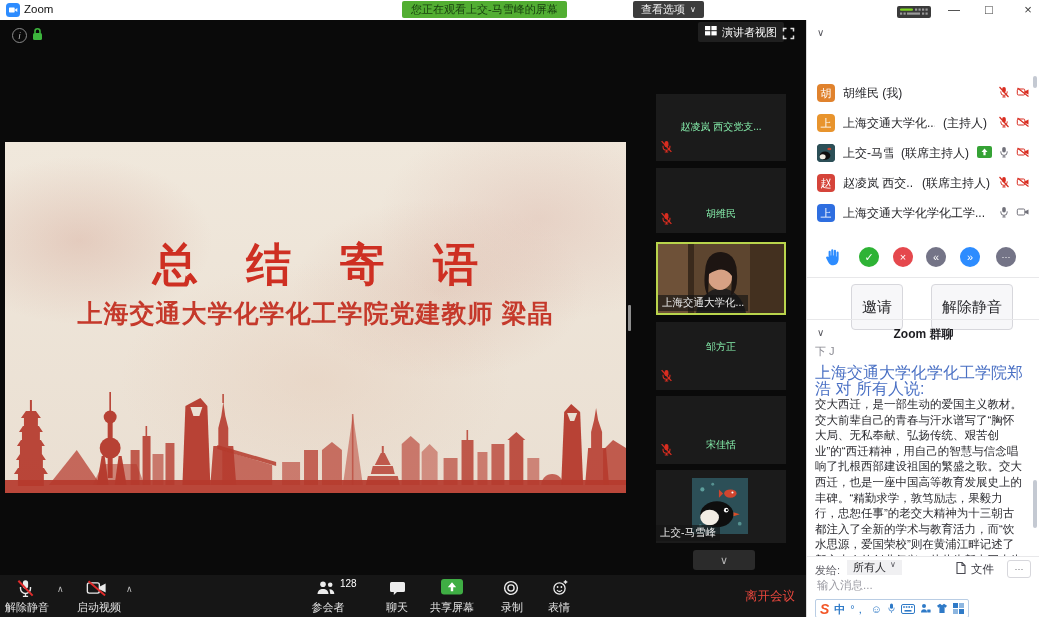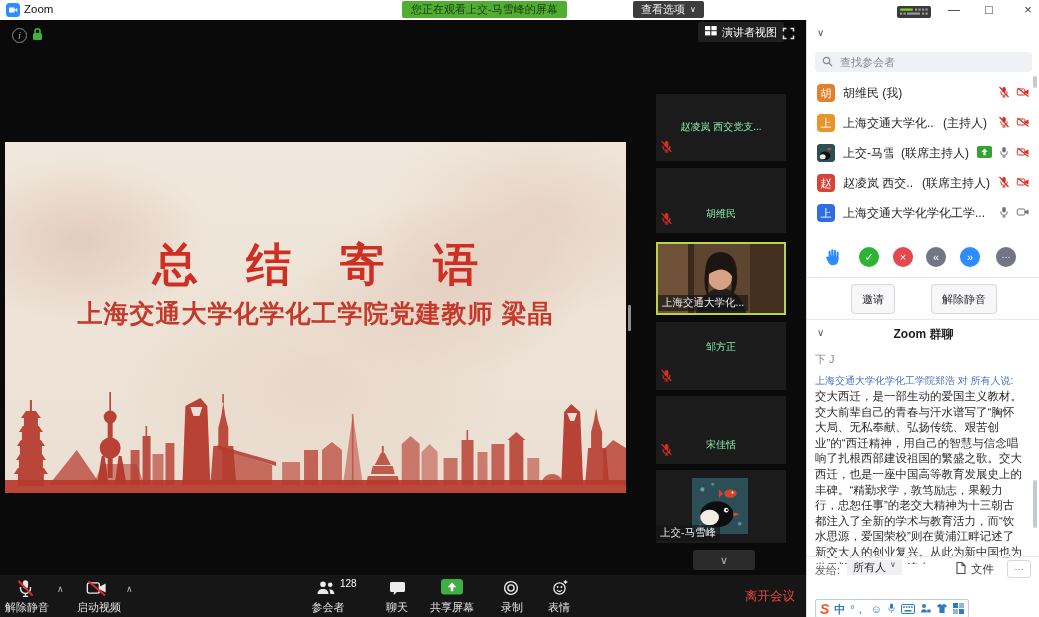--- a/index.html
+++ b/index.html
@@ -48,23 +48,23 @@
   .search{left:8px;top:32px;width:217px;height:20px;background:#f0f1f4;border-radius:4px;display:flex;align-items:center;gap:5px;padding:0 7px;box-sizing:border-box}
   .search input{border:none;outline:none;background:transparent;font-size:11px;width:170px;color:#333;font-family:inherit}
   .search input::placeholder{color:#8a8a92}
   .prow{left:0;width:233px;height:30px;display:flex;align-items:center;padding:0 10px;box-sizing:border-box;gap:8px}
   .avatar{width:18px;height:18px;border-radius:4px;color:#fff;font-size:11px;display:flex;align-items:center;justify-content:center;flex:0 0 18px}
   .pname{font-size:12px;color:#1f1f23;white-space:nowrap;overflow:hidden;flex-shrink:1}
   .prole{font-size:12px;color:#1f1f23;white-space:nowrap}
   .picons{margin-left:auto;display:flex;align-items:center;gap:6px}
   .rc{width:20px;height:20px;border-radius:50%;color:#fff;font-size:11px;display:flex;align-items:center;justify-content:center;cursor:pointer}
   .divider{left:0;width:233px;height:1px;background:#e8e8ea}
-  .pbtn{height:20px;border:1px solid #d7d7dc;background:#f7f7f9;border-radius:4px;font-size:11px;color:#2a2a2e;display:flex;align-items:center;padding:4px 10px;cursor:pointer}
+  .pbtn{height:20px;border:1px solid #d7d7dc;background:#f7f7f9;border-radius:4px;font-size:15px;color:#2a2a2e;display:flex;align-items:center;padding:12px 10px;cursor:pointer}
   .chat-partial{color:#8a8a92;font-size:11px}
-  .chat-sender{color:#4a70c4;font-size:10px;line-height:16px}
+  .chat-sender{color:#4a70c4;font-size:16px;line-height:16px}
   .chat-msg{color:#2b2b30;font-size:11.5px;line-height:15.6px;word-break:break-all}
   .sthumb{background:#c4c9d2;border-radius:2px}
   .sendto-lab{font-size:11px;color:#5f5f66}
   .sendto-btn{height:15px;background:#f0f0f2;border-radius:0;font-size:11px;color:#2a2a2e;display:flex;align-items:flex-start;gap:4px;padding:0 6px;cursor:pointer}
   .file-lab{font-size:11.5px;color:#3a3a42;cursor:pointer}
   .morebtn{width:22px;height:16px;border:1px solid #d7d7dc;border-radius:3px;color:#66666e;font-size:9px;display:flex;align-items:center;justify-content:center;cursor:pointer}
   .msginput{border:none;outline:none;font-size:11.5px;color:#333;width:200px;font-family:inherit}
   .msginput::placeholder{color:#9a9aa2}
   .imebar{height:17px;border:1px solid #b9cde4;background:#fff;border-radius:2px;display:flex;align-items:center;gap:5px;padding:0 4px}
   .ime-s{color:#f35626;font-weight:900;font-size:14px;font-style:italic;line-height:14px}
@@ -343,27 +343,20 @@
       </svg>
   </span>
   <div class="tb-label" style="left:546px;top:25px;width:26px">表情</div>
 
   <div class="abs leave" style="left:745px;top:13px">离开会议</div>
 </div>
 
 <div id="panel" class="abs">
   <span class="abs p-chev" style="left:10px;top:7px">∨</span>
 
-  <div class="abs search">
-    <span><svg width="11" height="11" viewBox="0 0 11 11">
-          <circle cx="4.5" cy="4.5" r="3.2" fill="none" stroke="#8a8a92" stroke-width="1.2"></circle>
-          <line x1="7" y1="7" x2="10" y2="10" stroke="#8a8a92" stroke-width="1.2"></line>
-        </svg></span>
-    <input placeholder="查找参会者" style="">
-  </div>
 
   <div class="abs prow" style="top:58px">
     <span class="avatar" style="background:#e0822d">胡</span>
     <span class="pname">胡维民 (我)</span>
     <span class="picons">
       <span><svg width="12" height="12" viewBox="0 0 12 12">
             <rect x="4.2" y="1" width="3.6" height="5.6" rx="1.8" fill="#d92d20"></rect>
             <path d="M2.8 5.4v.8a3.2 3.2 0 0 0 6.4 0v-.8M6 9.6v1.4M4.4 11h3.2" stroke="#d92d20" fill="none"></path>
             <line x1="1.5" y1="1" x2="10.5" y2="11" stroke="#d92d20" stroke-width="1.2"></line>
           </svg></span>
@@ -463,21 +456,21 @@
   <span class="abs rc" style="left:189px;top:227px;background:#747487;font-size:9px">···</span>
 
   <div class="abs divider" style="top:257px"></div>
   <div class="abs pbtn" style="left:44px;top:264px">邀请</div>
   <div class="abs pbtn" style="left:124px;top:264px">解除静音</div>
   <div class="abs divider" style="top:299px"></div>
 
   <span class="abs p-chev" style="left:10px;top:307px">∨</span>
   <div class="abs p-title" style="top:306px">Zoom 群聊</div>
 
-  <div class="abs" style="left:8px;top:332px;width:208px;height:212px;overflow:hidden">
+  <div class="abs" style="left:8px;top:324px;width:208px;height:212px;overflow:hidden">
     <div class="chat-partial">下 J</div>
     <div class="chat-sender" style="margin-top:6px">上海交通大学化学化工学院郑浩 对 所有人说:</div>
     <div class="chat-msg">交大西迁，是一部生动的爱国主义教材。交大前辈自己的青春与汗水谱写了“胸怀大局、无私奉献、弘扬传统、艰苦创业”的“西迁精神，用自己的智慧与信念唱响了扎根西部建设祖国的繁盛之歌。交大西迁，也是一座中国高等教育发展史上的丰碑。“精勤求学，敦笃励志，果毅力行，忠恕任事”的老交大精神为十三朝古都注入了全新的学术与教育活力，而“饮水思源，爱国荣校”则在黄浦江畔记述了新交大人的创业复兴。从此为新中国也为世界塑造了两所一流大</div>
   </div>
   <div class="abs sthumb" style="left:226px;top:460px;width:4px;height:48px"></div>
 
   <div class="abs divider" style="top:536px"></div>
   <span class="abs sendto-lab" style="left:8px;top:543px">发给:</span>
   <div class="abs sendto-btn" style="left:40px;top:540px">
     <span>所有人</span>
@@ -485,20 +478,21 @@
   </div>
   <span class="abs" style="left:148px;top:541px;cursor:pointer">
     <svg width="12" height="14" fill="none" stroke="#4a4a52" stroke-width="1.1">
         <path d="M2 1.5h5l3 3v8H2z"></path>
         <path d="M7 1.5v3h3"></path>
       </svg>
   </span>
   <span class="abs file-lab" style="left:164px;top:542px">文件</span>
   <div class="abs morebtn" style="left:200px;top:540px">···</div>
 
+  <input class="abs msginput" style="left: 8px; top: 558px;" placeholder="输入消息...">
 
   <div class="abs imebar" style="left:8px;top:579px">
     <span class="ime-s">S</span>
     <span class="ime-g" style="font-weight:bold">中</span>
     <span class="ime-g">°，</span>
     <span class="ime-g">☺</span>
     <span><svg width="9" height="12" viewBox="0 0 12 14">
           <rect x="4" y="1" width="4" height="7" rx="2" fill="#2f7ac7"></rect>
           <path d="M2.5 6.5v1a3.5 3.5 0 0 0 7 0v-1M6 11.5v2" stroke="#2f7ac7" fill="none"></path>
         </svg></span>

